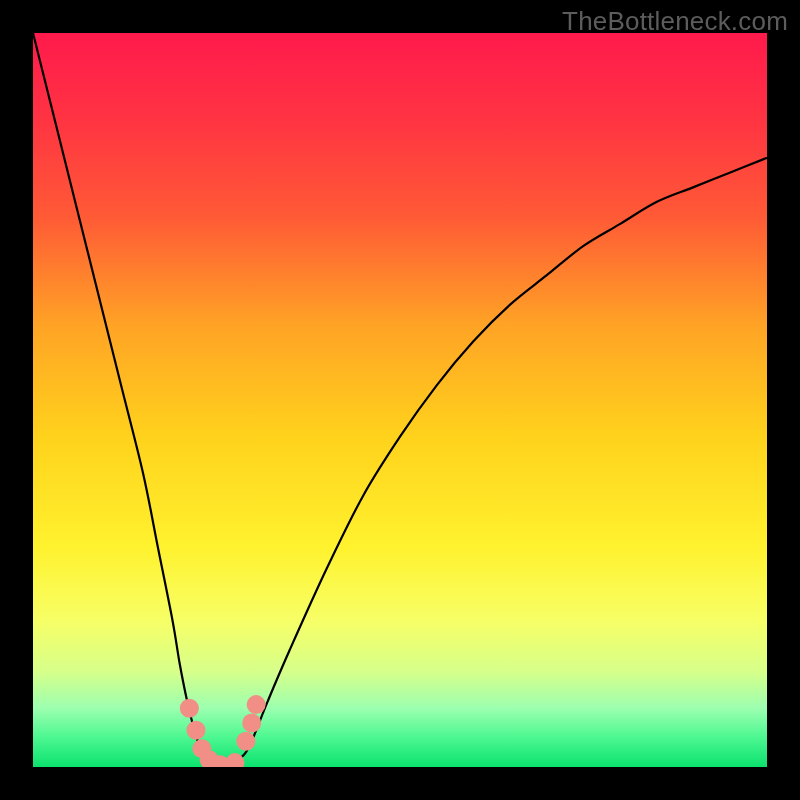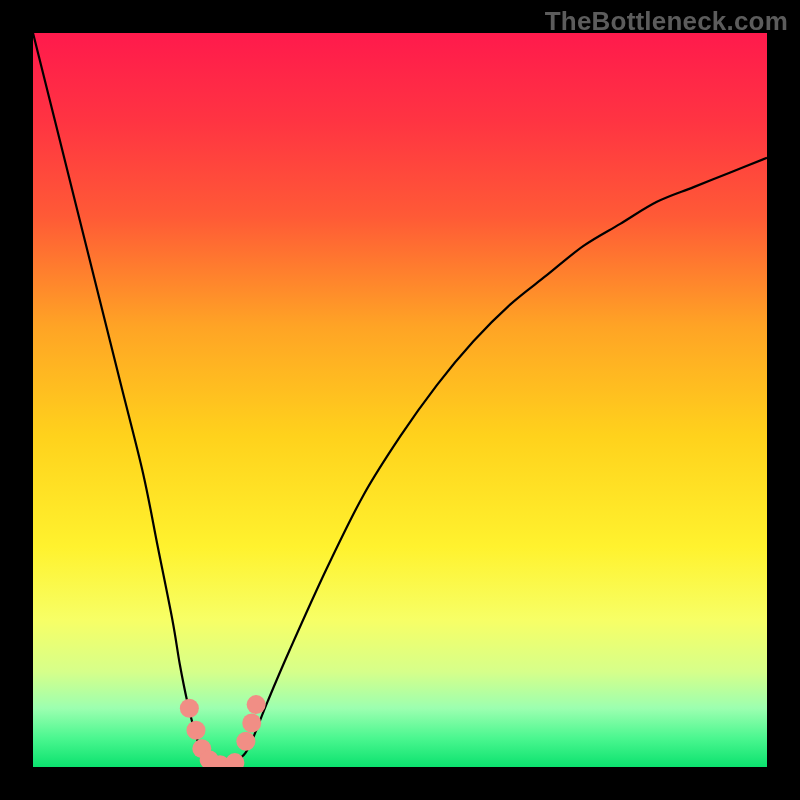--- a/index.html
+++ b/index.html
@@ -26,21 +26,21 @@
     width: 734px;
     height: 734px;
   }
   .watermark {
     position: absolute;
     top: 6px;
     right: 12px;
     color: #5c5c5c;
     font-size: 26px;
     letter-spacing: 0.2px;
-    font-weight: 700;
+    font-weight: 400;
     user-select: none;
   }
 </style>
 </head>
 <body>
 
 <div class="frame">
 
   <svg class="plot" viewBox="0 0 734 734" width="734" height="734" preserveAspectRatio="none">
     <defs>

